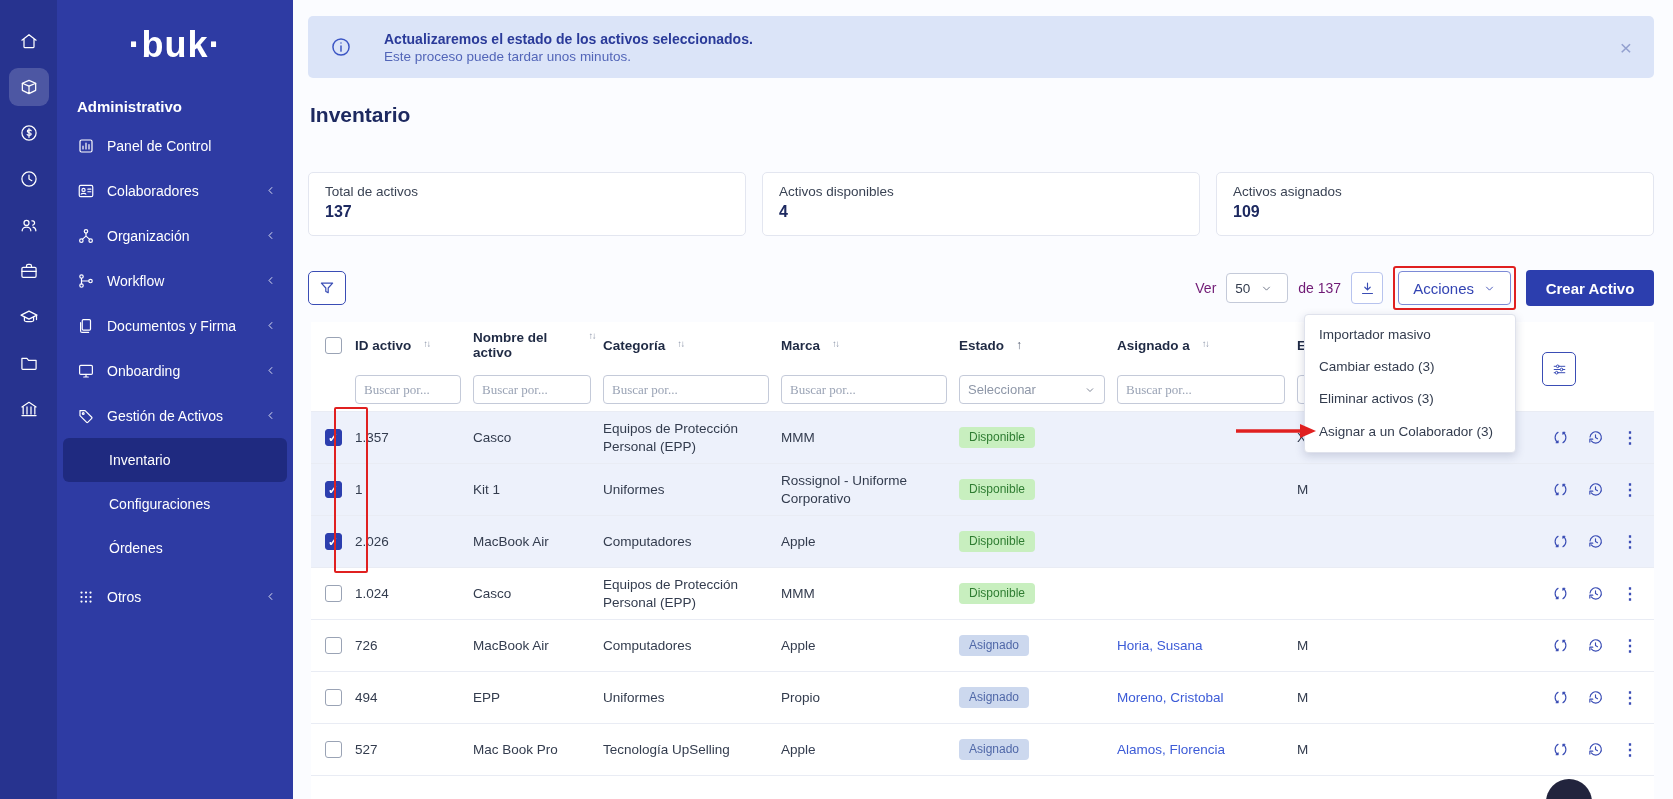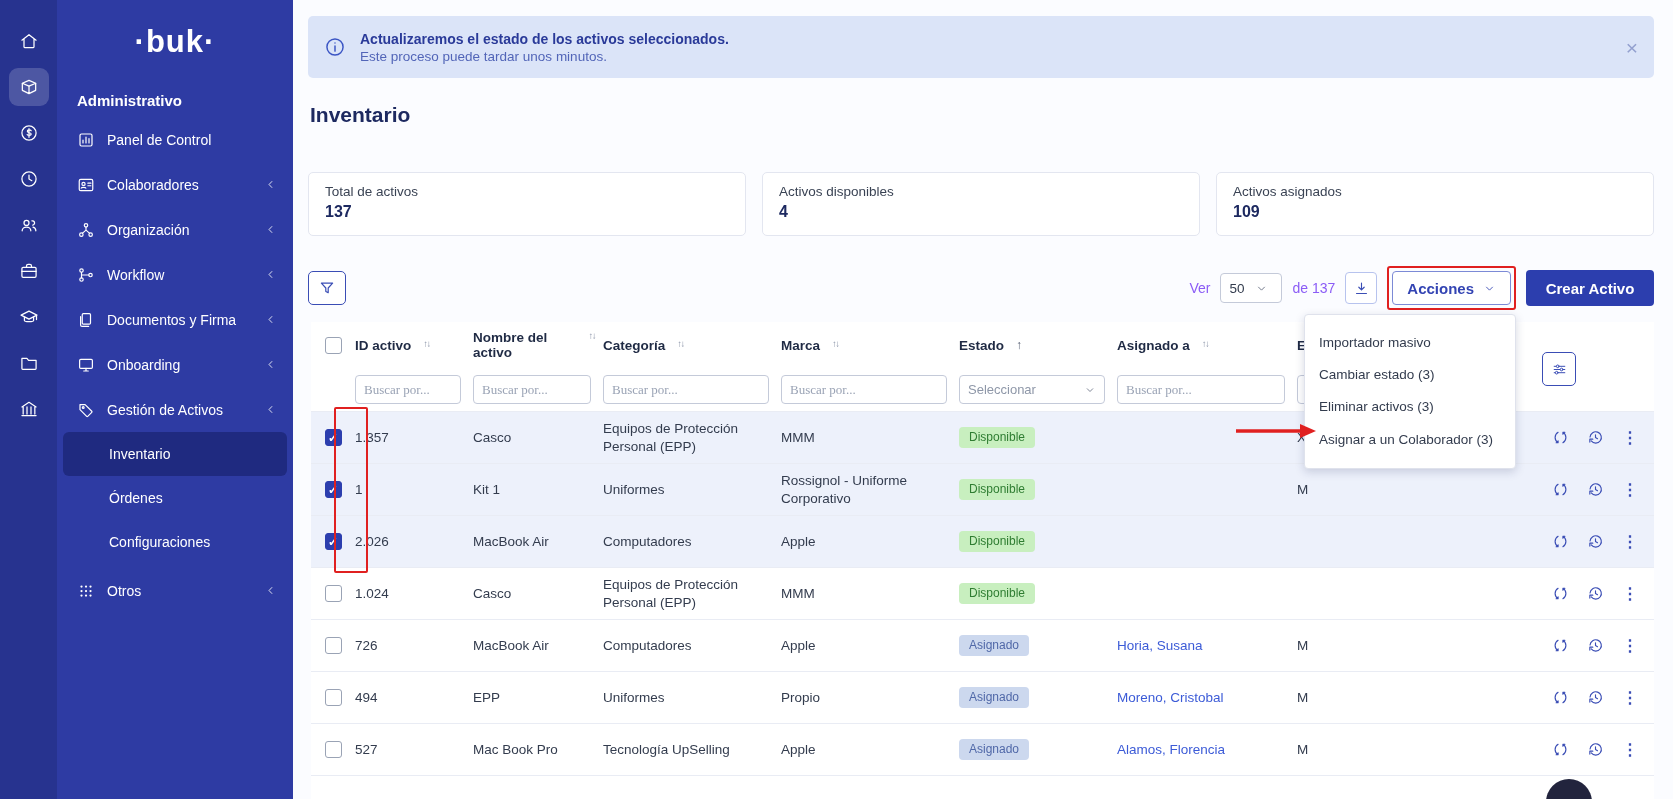--- a/index.html
+++ b/index.html
@@ -10,55 +10,55 @@
   svg.ic{fill:none;stroke:currentColor;stroke-width:1.6;stroke-linecap:round;stroke-linejoin:round;width:18px;height:18px;display:block;flex:none}
 
   
   .rail{width:57px;background:#27338f;display:flex;flex-direction:column;align-items:center;padding-top:22px;gap:8px;flex:none}
   .ritem{width:40px;height:38px;border-radius:9px;display:flex;align-items:center;justify-content:center;color:#fff;cursor:pointer}
   .ritem svg.ic{width:20px;height:20px;stroke-width:1.5}
   .ritem.active{background:rgba(255,255,255,.18)}
 
   
   .sidebar{width:236px;background:#2e3ba3;color:#fff;flex:none;display:flex;flex-direction:column}
-  .logo{font-size:31px;font-weight:700;text-align:center;padding:24px 0 6px;letter-spacing:1px}
+  .logo{font-size:36px;font-weight:700;text-align:center;padding:24px 0 6px;letter-spacing:1px}
   .section-label{font-size:15px;font-weight:700;padding:26px 0 8px 20px}
   .sitem{height:45px;display:flex;align-items:center;gap:12px;padding:0 16px 0 20px;font-size:14px;cursor:pointer}
   .sitem .slabel{flex:1}
   .sitem svg.chev{width:13px;height:13px;opacity:.95}
   .subitem{height:44px;display:flex;align-items:center;padding-left:46px;margin:0 6px;font-size:14px;border-radius:6px;cursor:pointer}
   .subitem.active{background:rgba(9,16,70,.38)}
 
   
   .main{position:relative;flex:1;background:#fbfcff;overflow:hidden}
 
-  .banner{position:absolute;left:15px;right:19px;top:16px;height:62px;background:#dbe4f8;border-radius:5px;display:flex;align-items:center;padding:0 16px;gap:14px}
+  .banner{position:absolute;left:15px;right:19px;top:16px;height:62px;background:#dbe4f8;border-radius:5px;display:flex;align-items:center;padding:0 22px;gap:32px}
   .banner .info{color:#3b55c4}
   .banner .info svg.ic{width:22px;height:22px}
   .banner b{display:block;color:#2a3a99;font-size:14px}
   .banner .sub{color:#5265b8;font-size:13.5px;margin-top:2px}
   .banner .close{margin-left:auto;font-size:21px;color:#93a0cf;cursor:pointer;line-height:1}
 
   .page-title{position:absolute;top:103px;left:17px;font-size:21px;font-weight:700;color:#1d2960}
 
   .cards{position:absolute;top:172px;left:15px;right:19px;display:flex;gap:16px}
   .card{flex:1;background:#fff;border:1px solid #e3e6f0;border-radius:5px;padding:11px 16px;height:64px}
   .card .clabel{font-size:13.5px;color:#3a4354}
   .card .cvalue{font-size:16px;font-weight:700;color:#1d2960;margin-top:4px}
 
   .toolbar{position:absolute;top:266px;left:15px;right:19px;height:44px;display:flex;align-items:center}
   .btn-funnel{width:38px;height:34px;border:1px solid #3a4db5;border-radius:5px;color:#3a4db5;background:#fff;display:flex;align-items:center;justify-content:center;cursor:pointer}
   .tright{margin-left:auto;display:flex;align-items:center;gap:10px}
-  .tlabel{font-size:14px;color:#8b5cf6}
+  .tlabel{font-size:14px;color:#701a75}
   .vselect{height:30px;min-width:62px;border:1px solid #c4cad9;border-radius:4px;background:#fff;display:flex;align-items:center;gap:10px;padding:4px 8px;font-size:13.5px;color:#333c4e;cursor:pointer}
   .vselect svg.ic{width:13px;height:13px;color:#60687c}
   .btn-download{width:32px;height:32px;border:1px solid #b7c3ee;border-radius:4px;background:#fff;color:#3a4db5;display:flex;align-items:center;justify-content:center;cursor:pointer}
   .btn-download svg.ic{width:17px;height:17px}
   .red-wrap{border:2px solid #e02020;padding:3px;border-radius:3px}
-  .btn-acciones{height:34px;padding:0 14px;background:#fff;border:1px solid #7c8ad6;border-radius:4px;color:#3344b3;font-size:15px;font-weight:700;display:flex;align-items:center;gap:9px;cursor:pointer}
+  .btn-acciones{height:34px;padding:0 14px;background:#fff;border:1px solid #7c8ad6;border-radius:4px;color:#3344b3;font-size:15px;font-weight:400;display:flex;align-items:center;gap:9px;cursor:pointer}
   .btn-acciones svg.ic{width:13px;height:13px}
   .btn-crear{height:36px;width:128px;background:#2c3eae;border:none;border-radius:4px;color:#fff;font-size:15px;font-weight:700;display:flex;align-items:center;justify-content:center;cursor:pointer}
 
   
   .twrap{position:absolute;left:18px;right:19px;top:322px;bottom:0;background:#fff}
   .trow{display:grid;grid-template-columns:44px 118px 130px 178px 178px 158px 180px 150px 1fr;align-items:center}
   .thead{height:46px}
   .hcell{display:flex;align-items:flex-start;gap:12px;font-size:13.5px;font-weight:700;color:#1f2a44;padding-right:8px;cursor:pointer}
   .sort{font-size:9.5px;letter-spacing:-1.5px;color:#8b94a8;font-weight:400}
   .sort.asc{font-size:12px;letter-spacing:0;color:#555e72}
@@ -79,21 +79,21 @@
   .b-green{background:#c8efbf;color:#2f7d32}
   .b-blue{background:#ccd8ee;color:#5068a8}
   .link{color:#3c5bd7;cursor:pointer}
   .actions{display:flex;justify-content:flex-end;align-items:center;gap:18px;padding-right:16px;color:#3a4db5}
   .actions svg.ic{width:17px;height:17px;cursor:pointer}
   .kebab{font-size:16px;font-weight:700;color:#3a4db5;cursor:pointer;line-height:1}
   .btn-sliders{position:absolute;top:30px;right:78px;width:34px;height:34px;border:1px solid #3a4db5;border-radius:5px;background:#fff;color:#3a4db5;display:flex;align-items:center;justify-content:center;cursor:pointer;z-index:5}
   .btn-sliders svg.ic{width:17px;height:17px;stroke-width:1.4}
 
   
-  .dropdown{position:absolute;top:314px;right:157px;width:212px;background:#fff;border:1px solid #dfe2ec;border-radius:4px;box-shadow:0 3px 10px rgba(30,40,90,.18);padding:12px 0;z-index:30}
+  .dropdown{position:absolute;top:314px;right:157px;width:212px;background:#fff;border:1px solid #dfe2ec;border-radius:4px;box-shadow:0 3px 10px rgba(30,40,90,.18);padding:4px 0;z-index:30}
   .ditem{padding:8px 14px;font-size:13.5px;color:#333c4e;cursor:pointer;line-height:1.2}
 
   
   .ann-cb-box{position:absolute;left:41px;top:407px;width:34px;height:166px;border:2.5px solid #e02020;border-radius:2px;z-index:25;pointer-events:none}
   .ann-arrow{position:absolute;left:941px;top:421px;width:84px;height:20px;z-index:40;pointer-events:none}
 
   
   .fab{position:absolute;right:81px;top:779px;width:46px;height:46px;border-radius:50%;background:#22243d;z-index:20;cursor:pointer}
 </style>
 </head>
@@ -328,24 +328,24 @@
       <span class="slabel">Gestión de Activos</span>
       <svg class="ic chev">
           <use href="#i-chevL"></use>
         </svg>
     </div>
 
     <div class="subitem active">
       <span>Inventario</span>
     </div>
     <div class="subitem">
+      <span>Configuraciones</span>
+    </div>
+    <div class="subitem">
       <span>Órdenes</span>
-    </div>
-    <div class="subitem">
-      <span>Configuraciones</span>
     </div>
 
     <div class="sitem" style="margin-top:4px">
       <svg class="ic">
           <use href="#i-dots9"></use>
         </svg>
       <span class="slabel">Otros</span>
       <svg class="ic chev">
           <use href="#i-chevL"></use>
         </svg>

